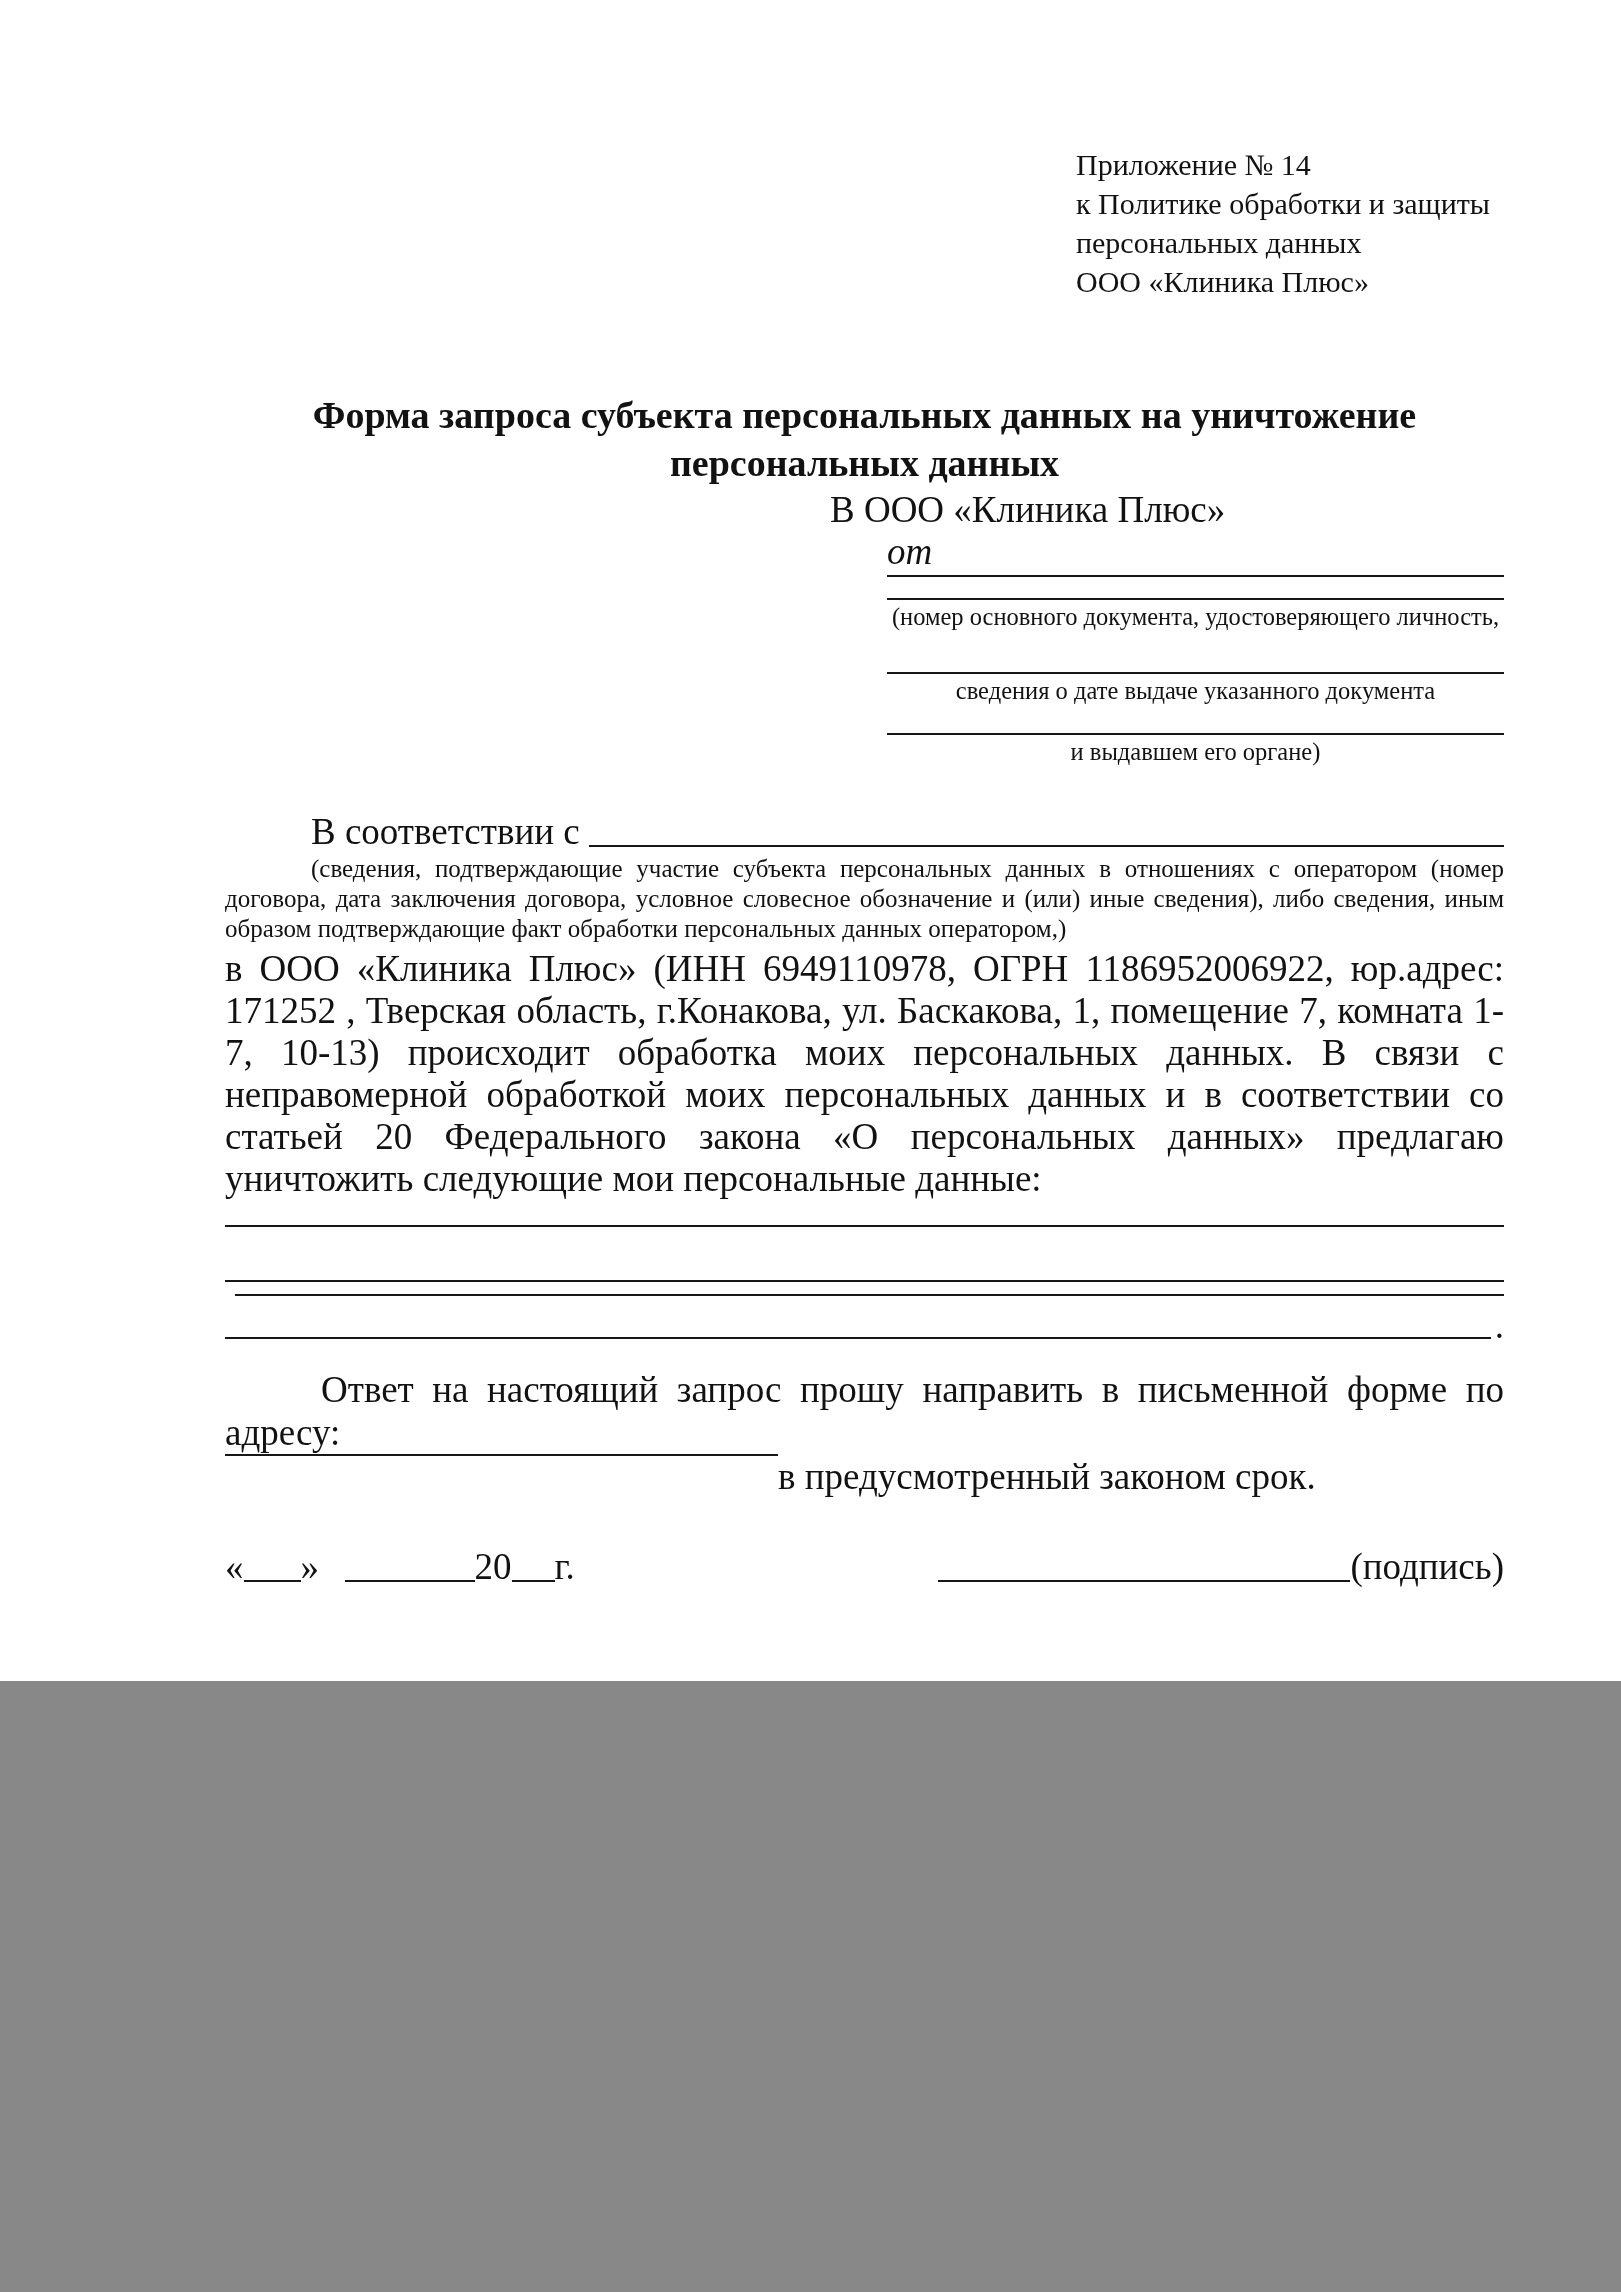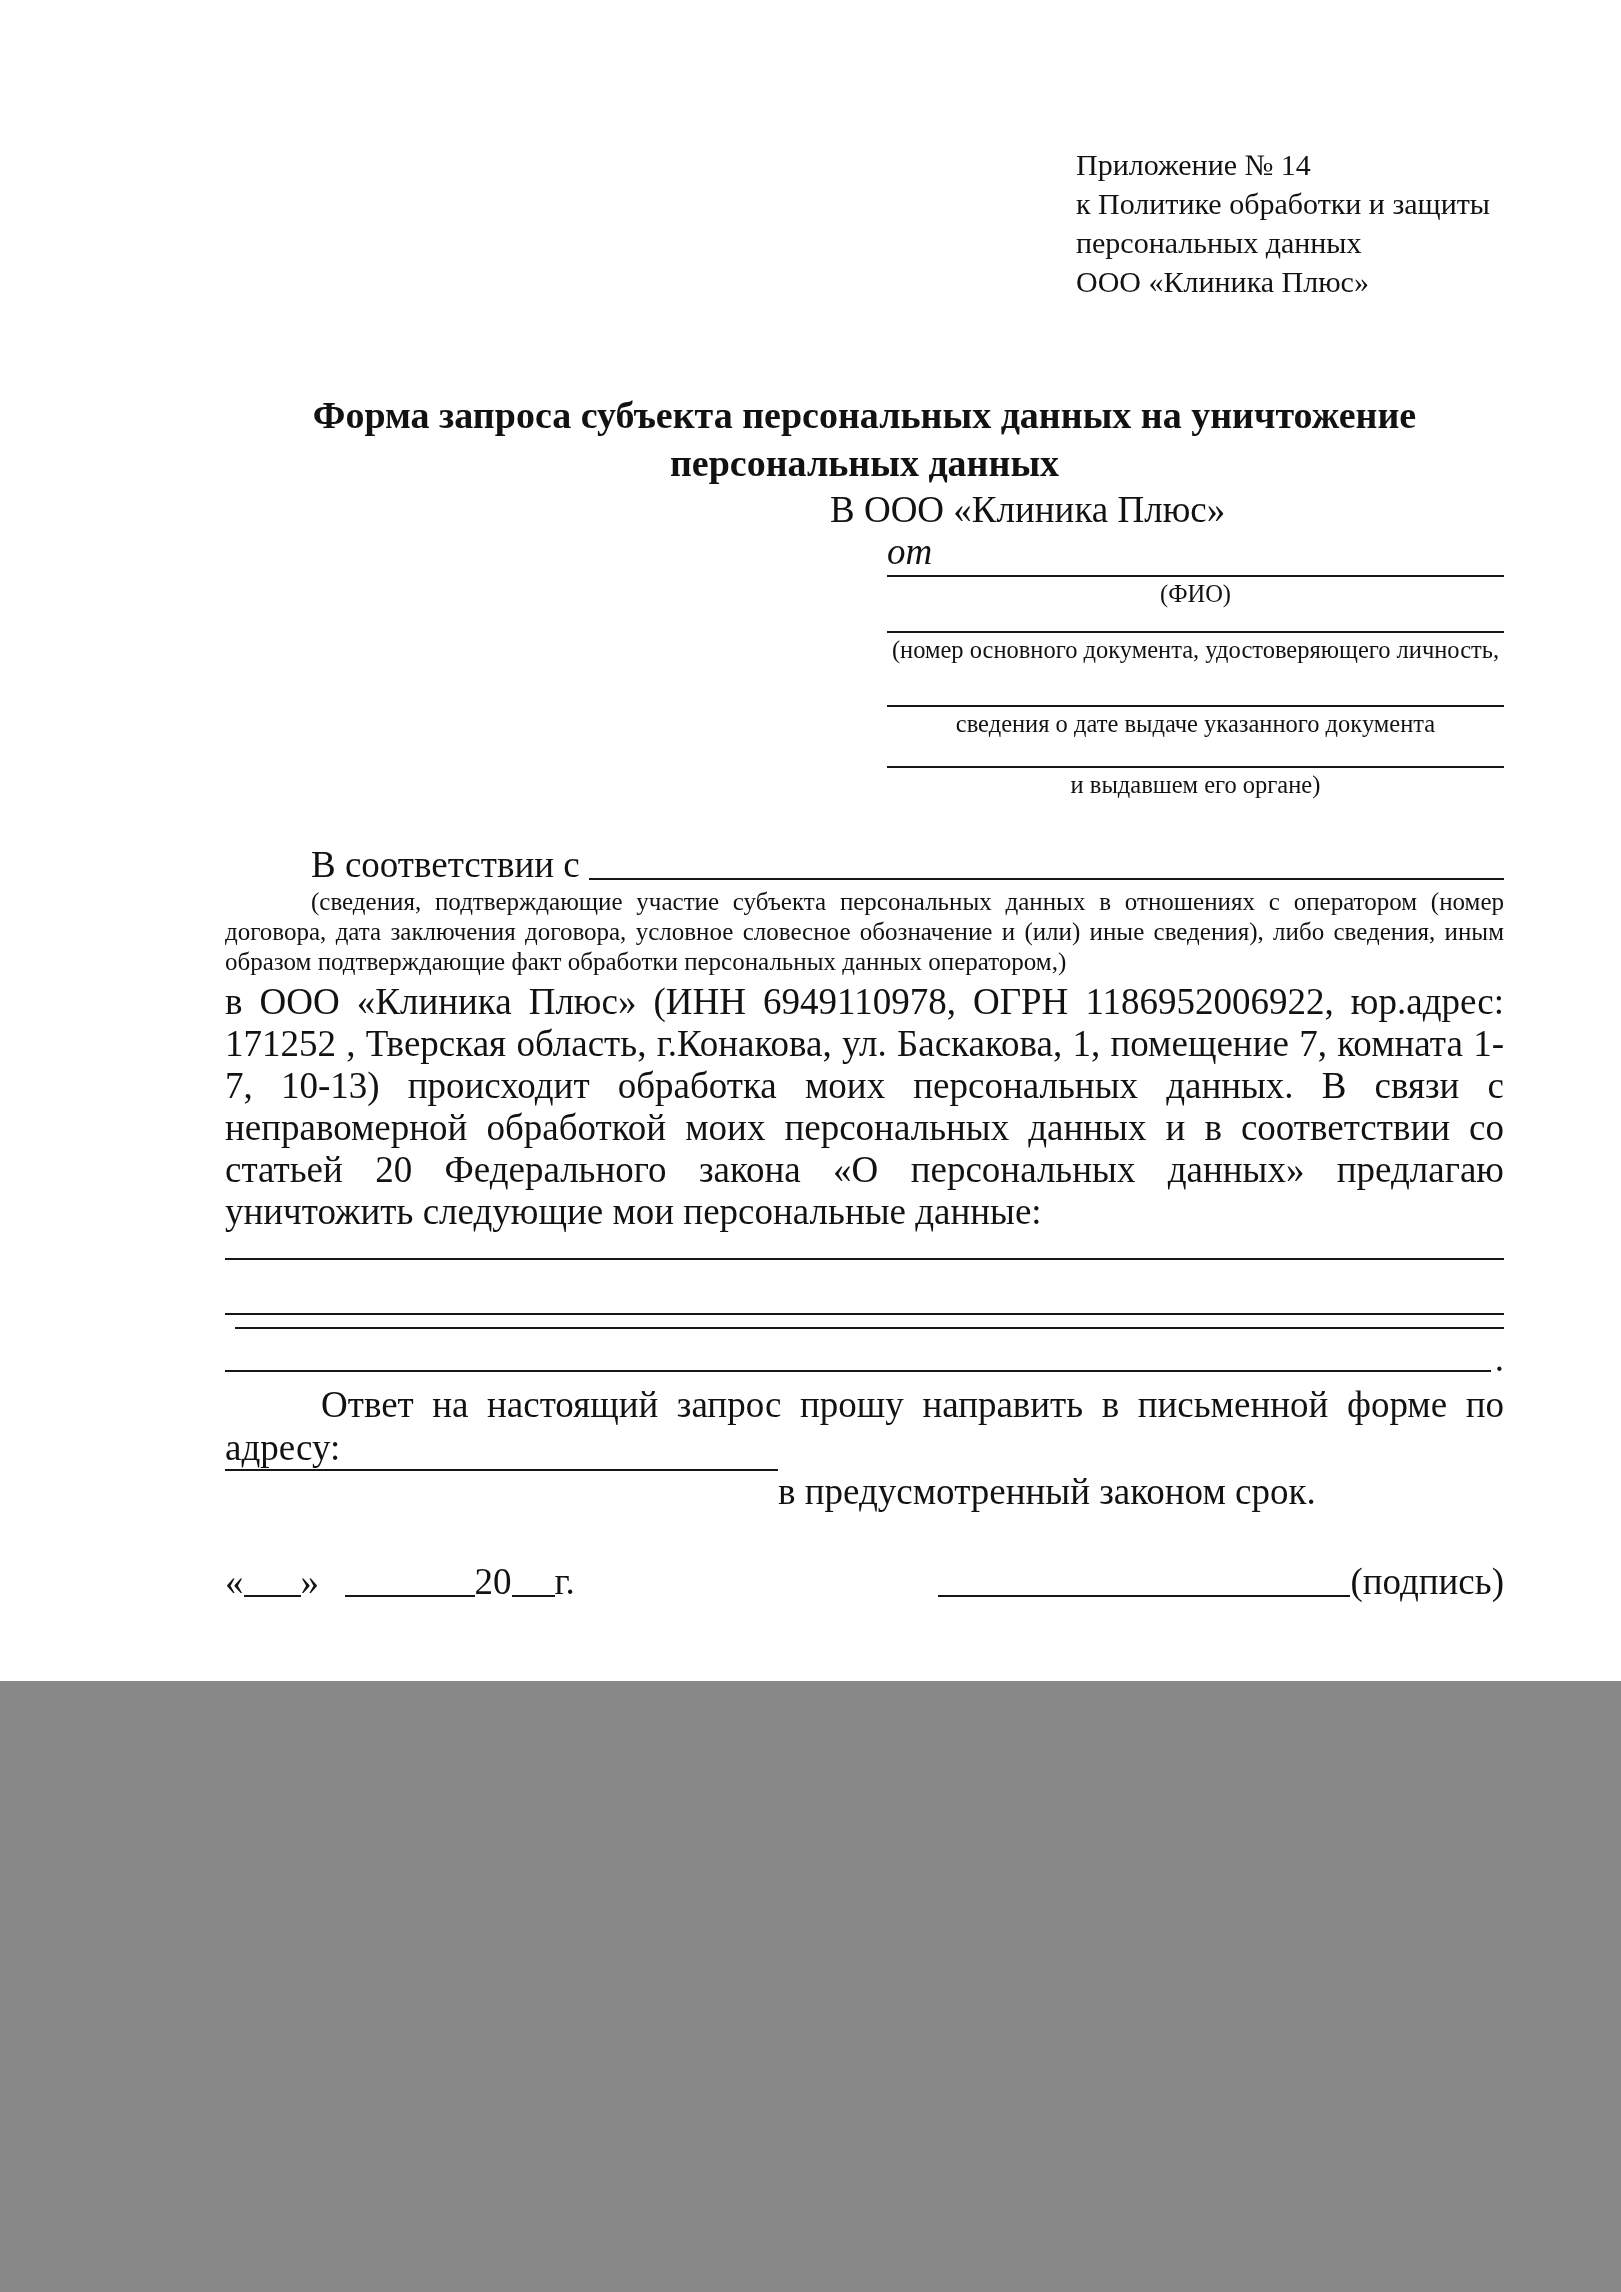--- a/index.html
+++ b/index.html
@@ -61,21 +61,21 @@
   .b2 { height:53px; }
 
   .reason-row { display:flex; margin-top:11.8px; font-size:37px; line-height:45px; }
   .reason-row .lead { padding-left:96px; white-space:nowrap; }
 
   .reason-row2 { display:flex; align-items:flex-end; height:45px; font-size:37px; line-height:45px; }
   .reason-row2 .fill { margin-left:0; margin-bottom:8.8px; }
   .reason-row2 .period { padding-left:3.9px; }
 
   .response {
-    margin-top:2px;
+    margin-top:20px;
     font-size:37px; line-height:43px;
     text-indent:96px;
     text-align:justify; text-align-last:justify;
   }
   .response2 { display:flex; align-items:flex-start; font-size:37px; line-height:45px; }
   .address-ul { width:553px; border-bottom:2.9px solid #171717; height:0; margin-bottom:6.9px; flex:none; }
 
   .bottom-row {
     display:flex; justify-content:space-between; align-items:flex-end;
     margin-top:45px; font-size:37px; line-height:45px;
@@ -100,21 +100,20 @@
       <div>ООО «Клиника Плюс»</div>
     </div>
 
     <div class="title">Форма запроса субъекта персональных данных на уничтожение персональных данных</div>
 
     <div class="addressee">В ООО «Клиника Плюс»</div>
     <div class="from-label">от</div>
 
     <div class="fields">
       <div class="rule r1"></div>
-      <div class="caption">(ФИО)</div>
 
       <div class="rule r2"></div>
       <div class="caption">(номер основного документа, удостоверяющего личность,</div>
 
       <div class="rule r3"></div>
       <div class="caption">сведения о дате выдаче указанного документа</div>
 
       <div class="rule r4"></div>
       <div class="caption">и выдавшем его органе)</div>
     </div>

